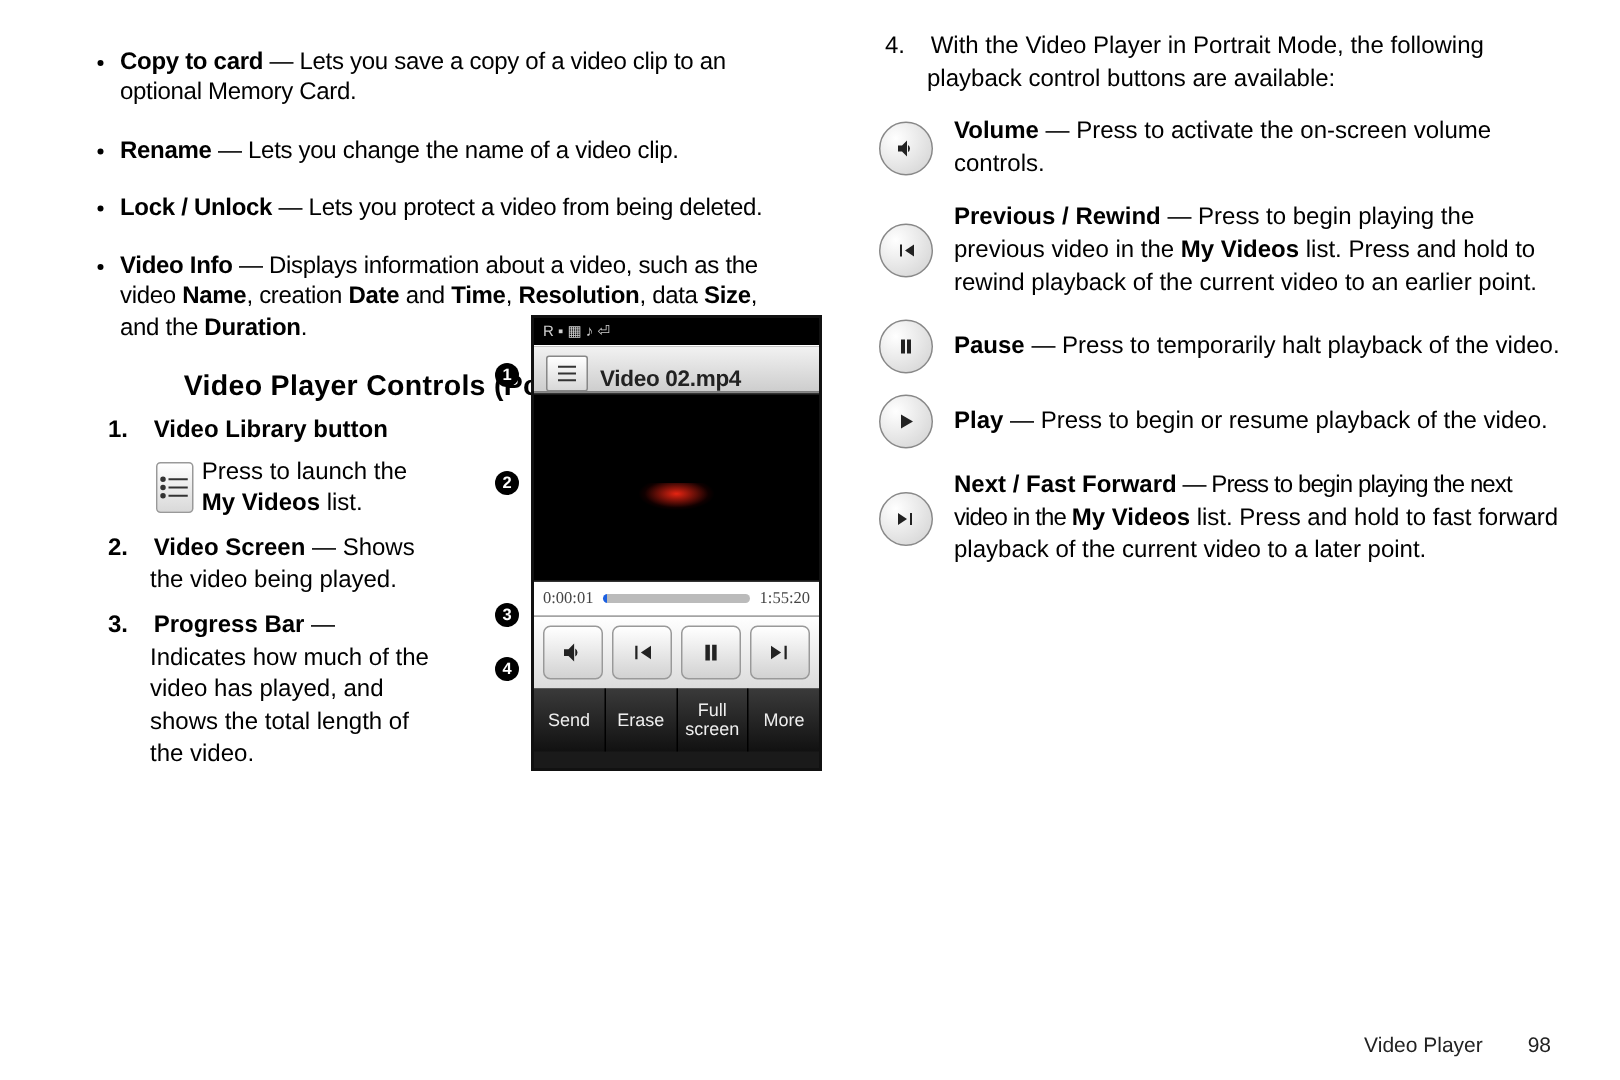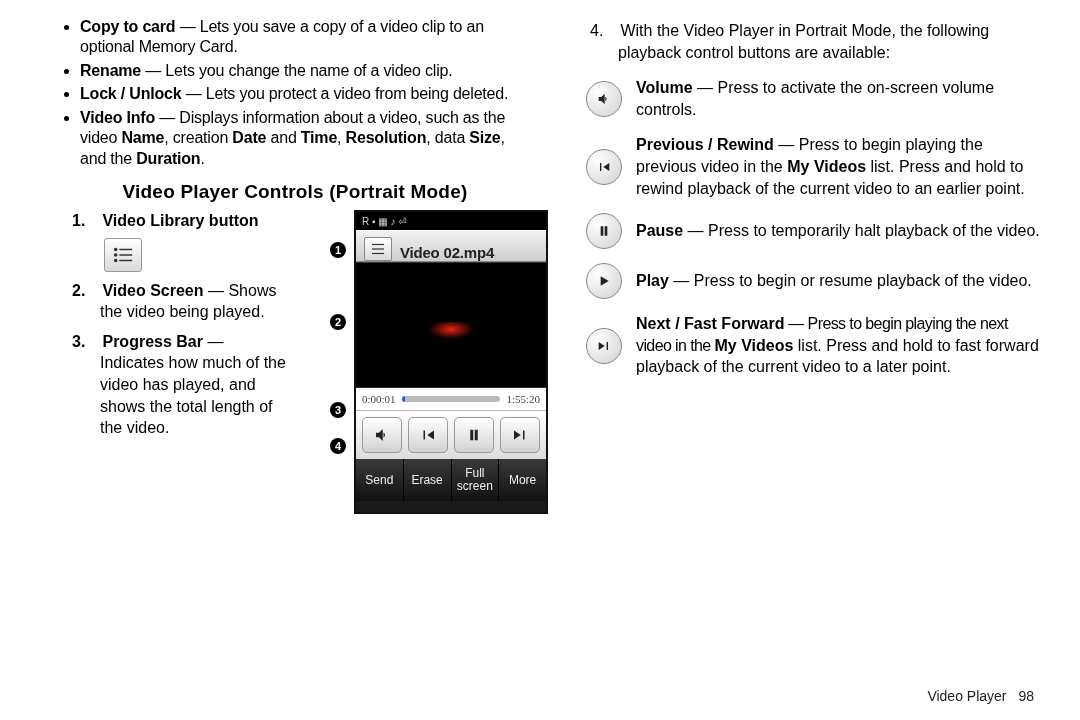--- a/index.html
+++ b/index.html
@@ -26,21 +26,21 @@
   .col {
     flex: 1 1 0;
     min-width: 0;
   }
   ul.bullets {
     list-style: disc;
     margin: 0 0 12px 0;
     padding-left: 40px;
   }
   ul.bullets li {
-    margin: 3px 0;
+    margin: 18px 0;
     line-height: 1.28;
     letter-spacing: -0.2px;
   }
   .condensed { letter-spacing: -0.6px; }
   h2.section {
     font-family: Arial, Helvetica, sans-serif;
     font-weight: 800;
     font-size: 19px;
     letter-spacing: 0.2px;
     margin: 6px 0 6px 32px;
@@ -104,21 +104,21 @@
     line-height: 1.35;
   }
   .icon-row .text { flex: 1; }
   .footer {
     position: absolute;
     bottom: 16px;
     right: 46px;
     font-size: 14px;
     color: #222;
   }
-  .footer .pgnum { margin-left: 8px; }
+  .footer .pgnum { margin-left: 26px; }
 
   
   .figwrap {
     position: absolute;
     left: 330px;
     top: 210px;
     width: 220px;
     font-size: 12px;
   }
   .numcirc {
@@ -282,20 +282,23 @@
                   <g stroke="#333" stroke-width="1.6" fill="none">
                     <circle cx="4" cy="3" r="1.2" fill="#333"></circle>
                     <line x1="8" y1="3" x2="22" y2="3"></line>
                     <circle cx="4" cy="9" r="1.2" fill="#333"></circle>
                     <line x1="8" y1="9" x2="22" y2="9"></line>
                     <circle cx="4" cy="15" r="1.2" fill="#333"></circle>
                     <line x1="8" y1="15" x2="22" y2="15"></line>
                   </g>
                 </svg>
             </span>
+            <span>
+              <span>Press to launch the </span><b>My Videos</b><span> list.</span>
+            </span>
           </div>
         </li>
         <li>
           <b>Video Screen</b><span> — Shows the video being played.</span>
         </li>
         <li>
           <b>Progress Bar</b><span> — Indicates how much of the video has played, and shows the total length of the video.</span>
         </li>
       </ol>
     </div>

